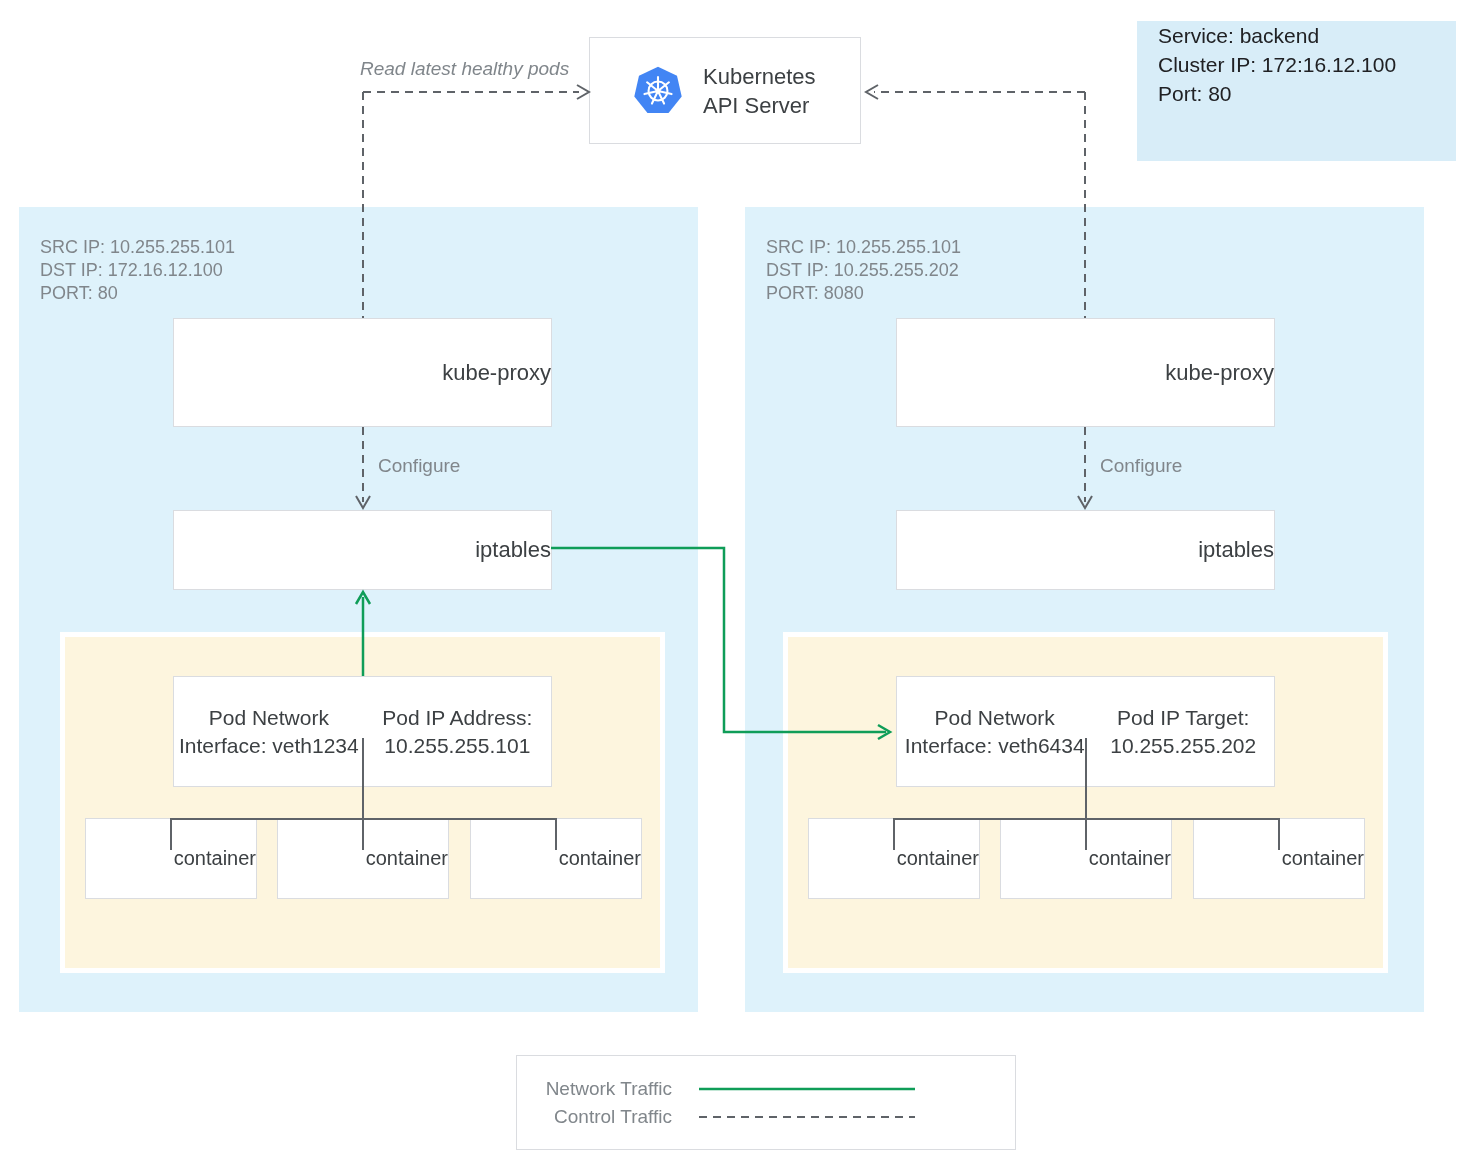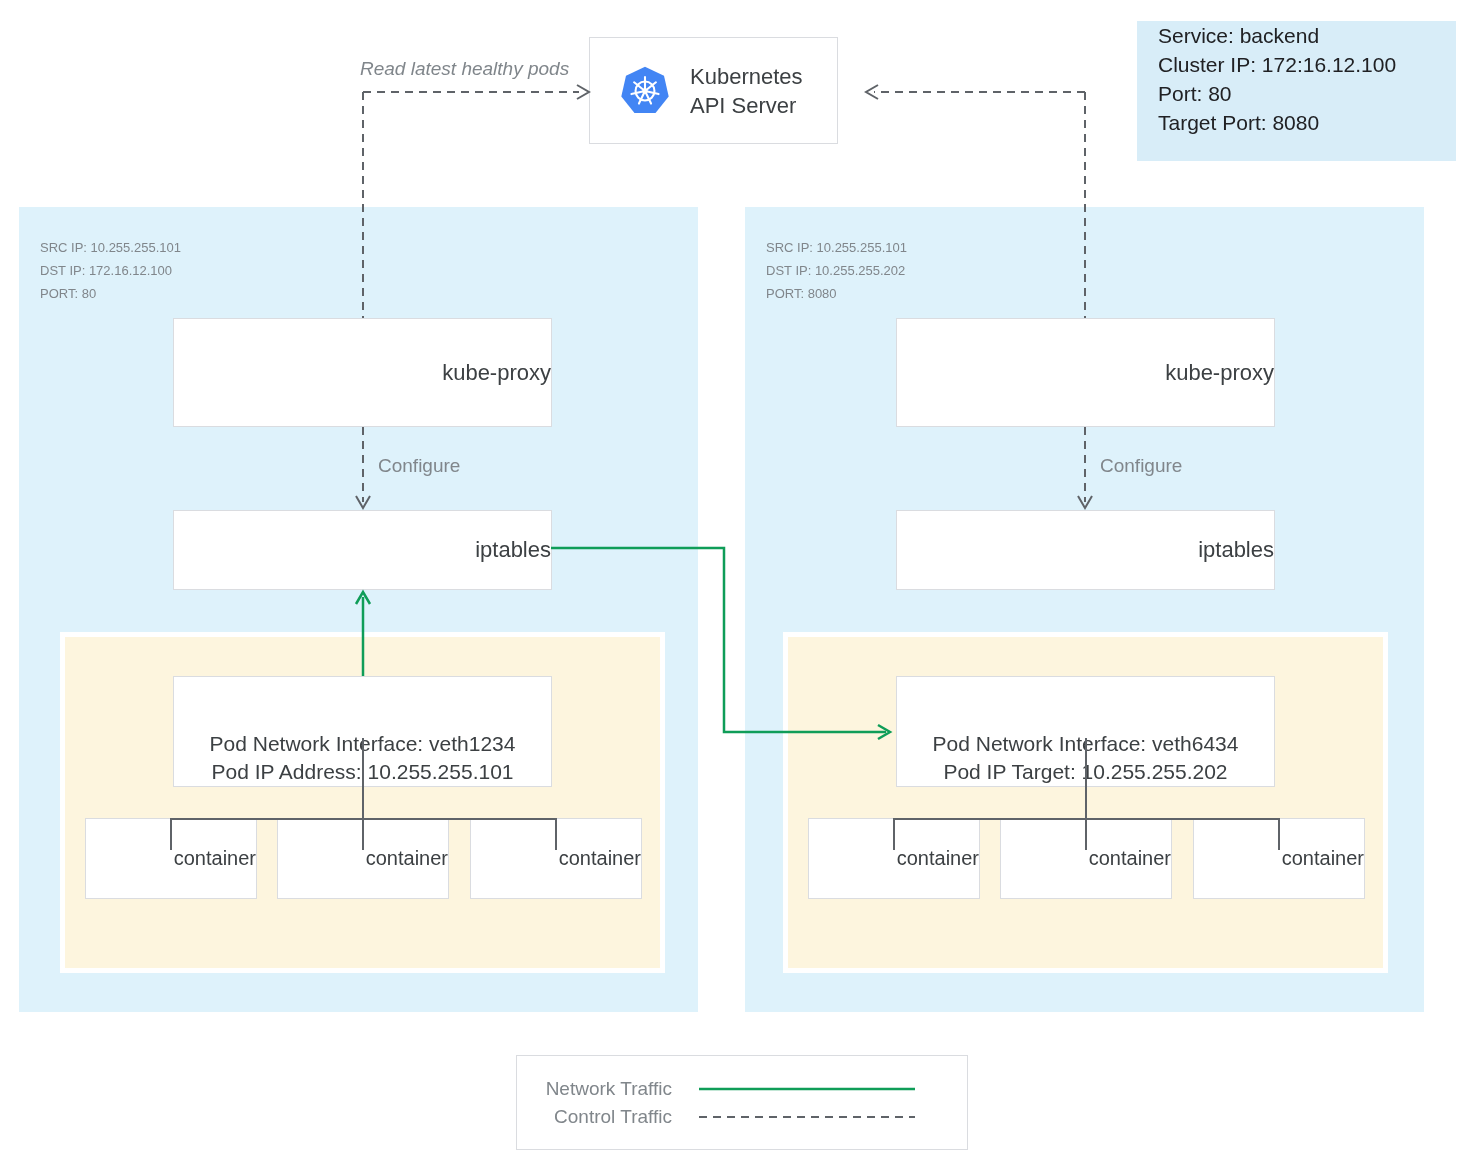--- a/index.html
+++ b/index.html
@@ -14,67 +14,67 @@
     --text-gray:#80868b;
   }
   html,body{margin:0;padding:0;background:#fff;}
   body{font-family:"Liberation Sans","DejaVu Sans",sans-serif;color:var(--text-dark);}
   #canvas{position:relative;width:1472px;height:1172px;background:#fff;overflow:hidden;}
 
   .node{position:absolute;top:207px;width:679px;height:805px;background:var(--node-background);}
   #node-left{left:19px;}
   #node-right{left:745px;}
 
-  .meta{position:absolute;top:236px;font-size:13px;line-height:23px;color:var(--text-gray);}
+  .meta{position:absolute;top:236px;font-size:18px;line-height:23px;color:var(--text-gray);}
   #meta-left{left:40px;}
   #meta-right{left:766px;}
 
   .wbox{position:absolute;background:#fff;border:1.5px solid var(--box-border);box-sizing:border-box;
         display:flex;align-items:center;justify-content:flex-end;font-size:22px;color:var(--text-dark);}
 
   #kube-proxy-left {left:173px;top:318px;width:379px;height:109px;}
   #kube-proxy-right{left:896px;top:318px;width:379px;height:109px;}
   #iptables-left   {left:173px;top:510px;width:379px;height:80px;}
   #iptables-right  {left:896px;top:510px;width:379px;height:80px;}
 
   .pod{position:absolute;top:632px;width:605px;height:341px;background:var(--pod-background);
        border:5px solid #fff;box-sizing:border-box;}
   #pod-left{left:60px;}
   #pod-right{left:783px;}
 
-  .podif{flex-direction:column;font-size:21px;line-height:28px;text-align:center;}
+  .podif{flex-direction:row;font-size:21px;line-height:28px;text-align:center;}
   #podif-left {left:173px;top:676px;width:379px;height:111px;}
   #podif-right{left:896px;top:676px;width:379px;height:111px;}
 
   .container-box{width:172px;height:81px;top:818px;font-size:20px;}
   #c-l-0{left:85px;}  #c-l-1{left:277px;} #c-l-2{left:470px;}
   #c-r-0{left:808px;} #c-r-1{left:1000px;}#c-r-2{left:1193px;}
 
-  #api-box{left:589px;top:37px;width:249px;height:107px;justify-content:flex-start;padding-left:28px;gap:18px;}
+  #api-box{left:589px;top:37px;width:272px;height:107px;justify-content:flex-start;padding-left:41px;gap:18px;}
   #api-box .api-text{font-size:22px;line-height:29px;}
   .k8s-hept{fill:var(--kubernetes-blue);}
   .k8s-wheel{stroke:#fff;stroke-width:2.3;fill:none;stroke-linecap:round;}
   .k8s-hub{fill:#fff;}
 
   #service-box{position:absolute;left:1137px;top:21px;width:319px;height:140px;
     background:var(--service-box-background);box-sizing:border-box;padding:0 0 0 21px;
     font-size:21px;line-height:29px;color:#202124;}
 
   .edge-label{position:absolute;font-size:19px;color:var(--text-gray);}
   #lbl-read{left:360px;top:58px;font-style:italic;}
   #lbl-configure-left{left:378px;top:455px;}
   #lbl-configure-right{left:1100px;top:455px;}
 
   #overlay{position:absolute;left:0;top:0;z-index:10;pointer-events:none;}
   .ctl{stroke:var(--control-traffic-gray);stroke-width:2;fill:none;stroke-dasharray:8 6;}
   .head-ctl{stroke:var(--control-traffic-gray);stroke-width:2;fill:none;}
   .net{stroke:var(--network-traffic-green);stroke-width:2.5;fill:none;}
   .tree{stroke:var(--control-traffic-gray);stroke-width:2;fill:none;}
 
-  #legend{position:absolute;left:516px;top:1055px;width:452px;height:95px;background:#fff;
+  #legend{position:absolute;left:516px;top:1055px;width:500px;height:95px;background:#fff;
     border:1.5px solid var(--box-border);box-sizing:border-box;
     display:flex;flex-direction:column;justify-content:center;gap:6px;}
   .legend-row{display:flex;align-items:center;}
   .legend-label{width:155px;text-align:right;font-size:19px;color:var(--text-gray);}
   .legend-line{margin-left:27px;}
 </style>
 </head>
 <body>
 
 <div id="canvas">
@@ -112,21 +112,20 @@
     <div class="api-text">
       <div>Kubernetes</div>
       <div>API Server</div>
     </div>
   </div>
 
   <div id="service-box">
     <div>Service: backend</div>
     <div>Cluster IP: 172:16.12.100</div>
     <div>Port: 80</div>
-    <div>Target Port: 8080</div>
   </div>
 
   <div class="wbox" id="kube-proxy-left">
       <span>kube-proxy</span>
     </div>
   <div class="wbox" id="kube-proxy-right">
       <span>kube-proxy</span>
     </div>
   <div class="wbox" id="iptables-left">
       <span>iptables</span>

